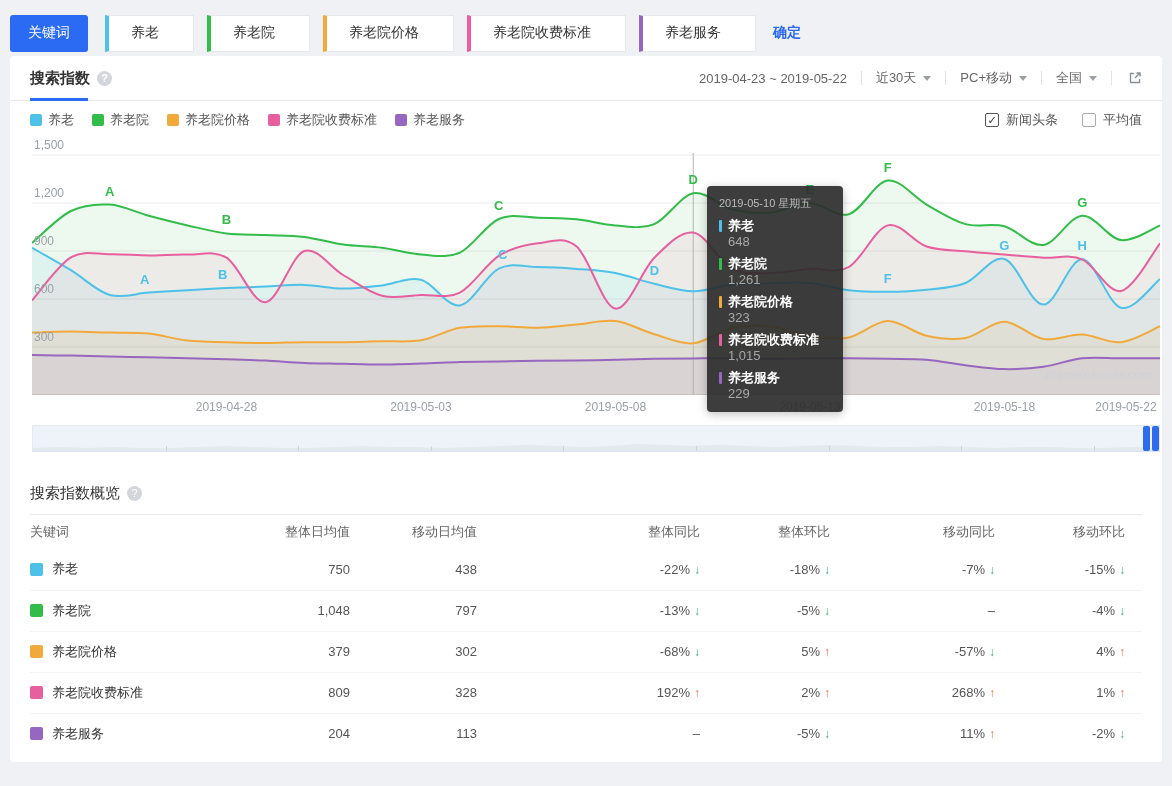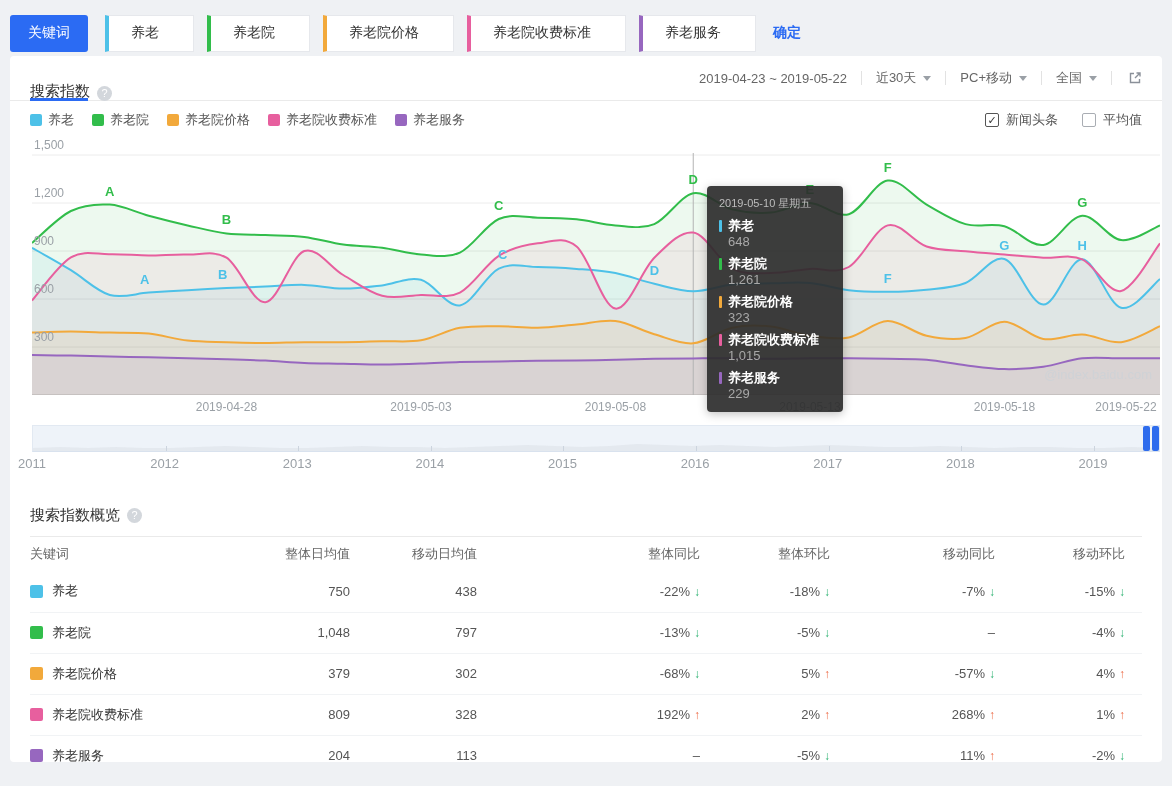--- a/index.html
+++ b/index.html
@@ -23,21 +23,21 @@
   .confirm { color:#2b6bf3; font-size:14px; margin-left:4px; cursor:pointer; text-decoration:none;font-weight:bold; }
   
   .panel {
     position:relative; margin:0 10px; background:#fff; border-radius:4px;
     height:706px; overflow:hidden;
   }
   .panel-head {
     height:45px; border-bottom:1px solid #eaeaea; padding:0 20px;
     display:flex; align-items:center; justify-content:space-between;
   }
-  .tab { position:relative; height:45px; display:flex; align-items:flex-end; font-size:15px; color:#333; cursor:pointer; }
+  .tab { position:relative; height:45px; display:flex; align-items:center; font-size:15px; color:#333; cursor:pointer;font-weight:bold; }
   .tab::after { content:''; position:absolute; left:0; bottom:0; width:58px; height:3px; background:#2b6bf3; }
   .help {
     display:inline-flex; width:15px; height:15px; border-radius:50%; background:#d3d7dc;
     color:#fff; font-size:11px; align-items:center; justify-content:center; margin-left:7px; cursor:pointer;
   }
   .head-right { display:flex; align-items:center; color:#666; font-size:13px; }
   .sep { width:1px; height:14px; background:#e2e2e2; margin:0 14px; }
   .filter { display:flex; align-items:center; cursor:pointer; }
   .caret { width:0; height:0; border-left:4px solid transparent; border-right:4px solid transparent;
     border-top:5px solid #9aa0a6; margin-left:7px; }
@@ -272,31 +272,20 @@
       <div class="handle" style="left:1119px"></div>
     <span class="ytick" style="left: 132.625px;"></span>
         <span class="ytick" style="left: 265.249px;"></span>
         <span class="ytick" style="left: 397.874px;"></span>
         <span class="ytick" style="left: 530.498px;"></span>
         <span class="ytick" style="left: 663.123px;"></span>
         <span class="ytick" style="left: 795.748px;"></span>
         <span class="ytick" style="left: 928.372px;"></span>
         <span class="ytick" style="left: 1061px;"></span>
       </div>
-    <div class="years" id="years">
-        <span class="year" style="left: 0px;">2011</span>
-        <span class="year" style="left: 132.625px;">2012</span>
-        <span class="year" style="left: 265.249px;">2013</span>
-        <span class="year" style="left: 397.874px;">2014</span>
-        <span class="year" style="left: 530.498px;">2015</span>
-        <span class="year" style="left: 663.123px;">2016</span>
-        <span class="year" style="left: 795.748px;">2017</span>
-        <span class="year" style="left: 928.372px;">2018</span>
-        <span class="year" style="left: 1061px;">2019</span>
-      </div>
   </div>
 
   <div class="overview">
     <div class="ov-head">
       <span class="ov-title">搜索指数概览</span>
       <span class="help">?</span>
     </div>
     <div class="ov-divider"></div>
     <table>
       <colgroup>

